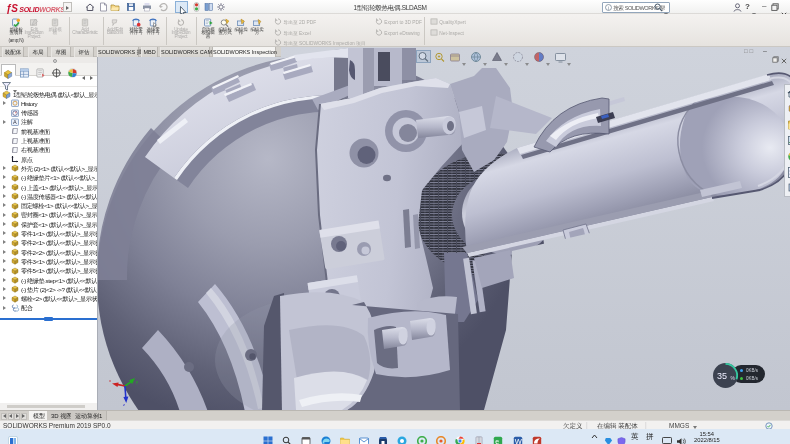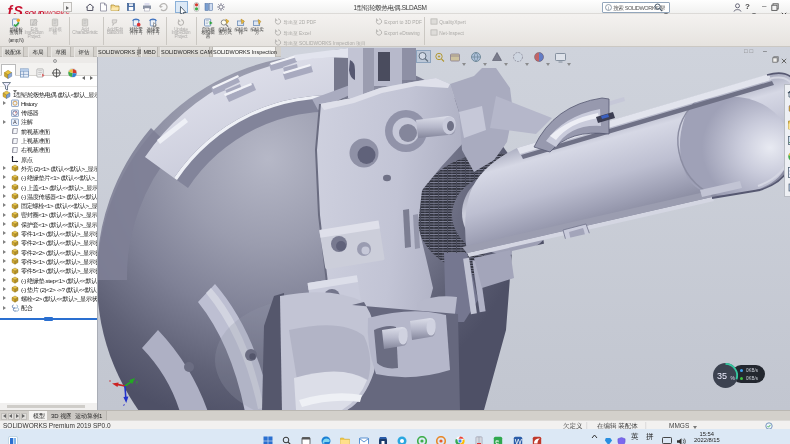--- a/index.html
+++ b/index.html
@@ -319,21 +319,21 @@
           <text x="18.5" y="17.5" font-size="5" fill="#dde">%</text>
 </svg>
 <div class="abs" style="left:28px;top:7px;width:3px;height:3px;border-radius:50%;background:#3aa0f0;"></div>
 <div class="abs" style="left:28px;top:15px;width:3px;height:3px;border-radius:50%;background:#40c040;"></div>
 <div class="abs" style="left:34px;top:5.5px;font-size:4.5px;color:#cdd2da;">0KB/s</div>
 <div class="abs" style="left:34px;top:13.5px;font-size:4.5px;color:#cdd2da;">0KB/s</div>
 </div>
       <div class="abs" style="left:788px;top:0;width:2px;height:363px;background:#b7bbc5;"></div>
     </div>
     <div id="titlebar">
-      <div class="abs" style="left:6px;top:3px;font-style:italic;font-weight:bold;font-size:7px;color:#c8102e;letter-spacing:-0.3px;"><span style="font-size:14px;">ƒS</span> SOLID<span style="color:#d9606e">WORKS</span></div>
+      <div class="abs" style="left:6px;top:3px;font-style:italic;font-weight:bold;font-size:7px;color:#c8102e;letter-spacing:-0.3px;"><span style="font-size:10px;">ƒS</span> SOLID<span style="color:#d9606e">WORKS</span></div>
       <div class="abs" style="left:63px;top:2px;width:9px;height:10px;border:1px solid #c0beba;background:#f6f5f4;text-align:center;line-height:8px;"><span class="tri"></span></div>
       <svg class="abs" style="left:85px;top:2px;" width="10" height="10" viewBox="0 0 10 10">
         <path d="M1 5.5L5 2l4 3.5M2.2 5v3.5h5.6V5" fill="none" stroke="#556" stroke-width="1"></path>
       </svg>
       <svg class="abs" style="left:98px;top:2px;" width="10" height="10" viewBox="0 0 10 10">
         <path d="M2.5 1h4l2 2v6h-6z" fill="#fff" stroke="#889" stroke-width="0.8"></path>
         <path d="M6.5 1v2h2" fill="none" stroke="#889" stroke-width="0.8"></path>
       </svg>
       <svg class="abs" style="left:110px;top:2px;" width="10" height="10" viewBox="0 0 10 10">
         <path d="M1 3h3l1 1h4v4.5H1z" fill="#f6d88a" stroke="#a8862a" stroke-width="0.7"></path>

